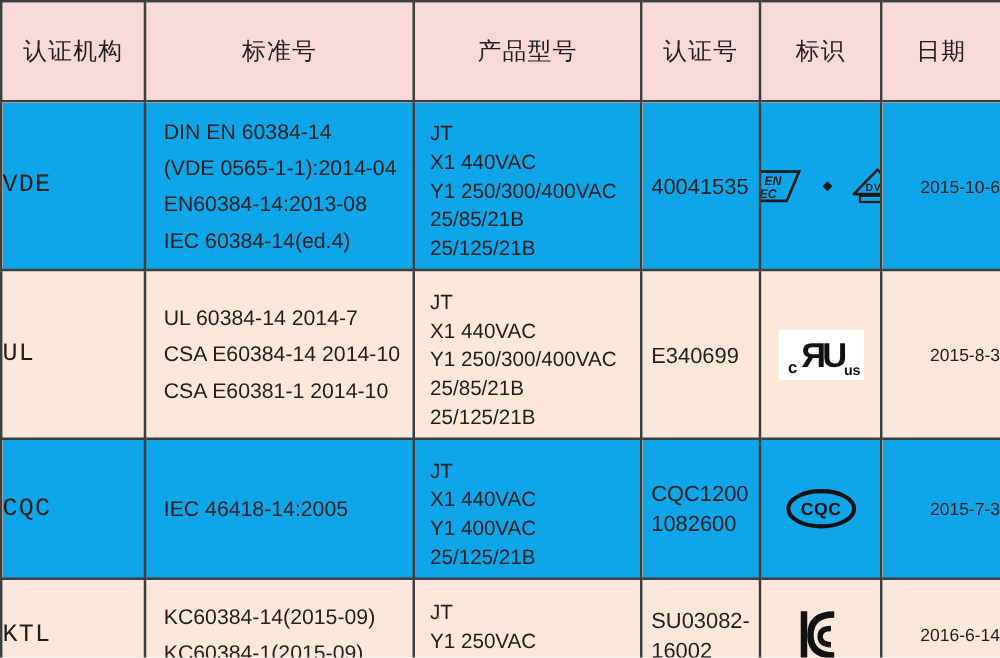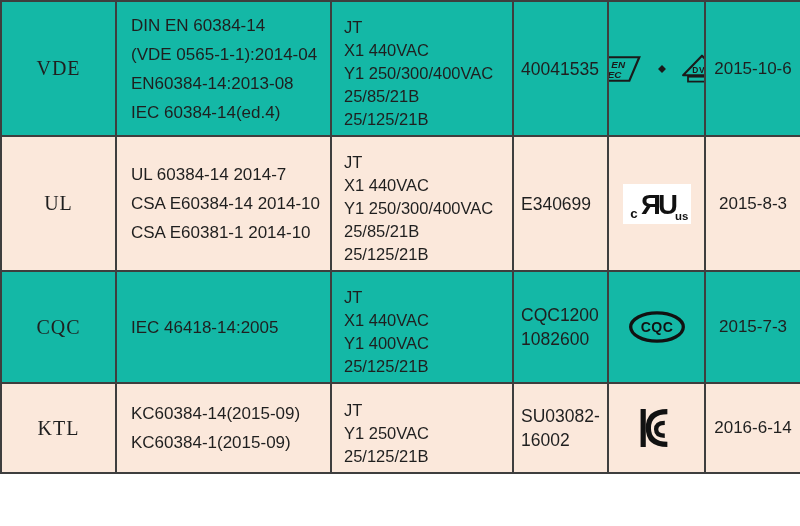--- a/index.html
+++ b/index.html
@@ -1,49 +1,57 @@
 <!DOCTYPE html>
 <html><head>
 <meta charset="utf-8">
 <style>
   html,body{margin:0;padding:0;background:#fff;}
   .wrap{width:800px;height:526px;overflow:hidden;font-family:"Liberation Sans","DejaVu Sans",sans-serif;color:#1f1f1f;}
   table{border-collapse:collapse;table-layout:fixed;width:800px;}
   td,th{border:2px solid #3e3e3e;padding:0;vertical-align:middle;overflow:hidden;}
   th{background:#f7d9d9;font-weight:500;font-size:19px;letter-spacing:1px;}
-  tr.plain td{background:#14b8a6;}
+  tr.plain td{background:#0ea5e9;}
   tr.stripe td{background:#fbe8db;}
-  .c-org{text-align:center;font-family:Liberation Serif, serif;font-size:20px;letter-spacing:1px;}
+  .c-org{text-align:left;font-family:Liberation Mono, monospace;font-size:20px;letter-spacing:1px;}
   .c-std{padding:6px 6px 6px 14px;font-size:17px;}
   .c-std .ln{line-height:29px;white-space:nowrap;}
   .c-mod{padding:14px 4px 4px 12px;font-size:16.5px;}
   .c-mod .ln{line-height:23px;white-space:nowrap;}
   .c-cert{padding:2px 2px 2px 7px;font-size:17.5px;}
   .c-cert .ln{line-height:24px;white-space:nowrap;}
   .c-mark{text-align:center;}
-  .c-date{text-align:center;font-size:17px;white-space:nowrap;}
+  .c-date{text-align:right;font-size:14px;white-space:nowrap;}
   .markbox{display:flex;align-items:center;justify-content:center;gap:15px;}
   .ulpatch{background:#ffffff;display:inline-block;line-height:0;}
   svg{display:block;}
 </style>
 </head>
 <body>
 
 <div class="wrap">
 <table>
   <colgroup>
     <col style="width:115px">
         <col style="width:215px">
         <col style="width:182px">
     <col style="width:95px">
         <col style="width:97px">
         <col style="width:96px">
   </colgroup>
 
   <tbody>
+        <tr style="height:80px">
+    <th>认证机构</th>
+    <th>标准号</th>
+    <th>产品型号</th>
+    <th>认证号</th>
+    <th>标识</th>
+    <th>日期</th>
+  </tr>
 
   <tr class="plain" style="height:118px">
     <td class="c-org">VDE</td>
     <td class="c-std">
       <div class="ln">DIN EN 60384-14</div>
       <div class="ln">(VDE 0565-1-1):2014-04</div>
       <div class="ln">EN60384-14:2013-08</div>
       <div class="ln">IEC 60384-14(ed.4)</div>
     </td>
     <td class="c-mod">

